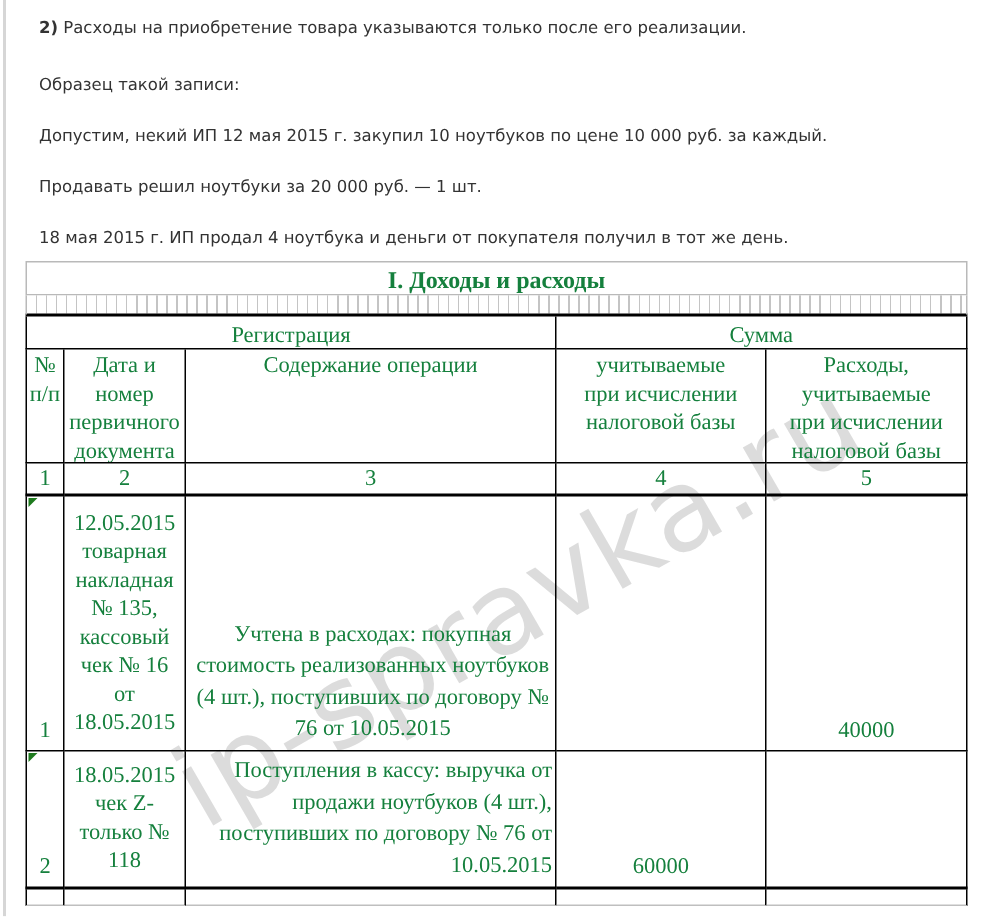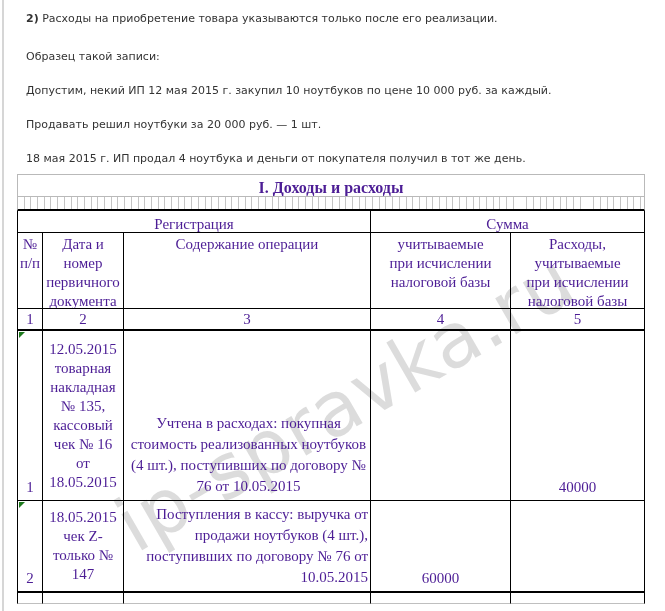--- a/index.html
+++ b/index.html
@@ -36,21 +36,21 @@
     white-space:nowrap;
   }
   
   .xl-table{
     position:absolute;left:17px;top:174px;width:628px;
     display:grid;
     grid-template-columns:26px 81px 247px 140px 134px;
     grid-template-rows:23px 14px 22px 76px 22px 170px 92px 11px;
     z-index:1;
     font-family:"Liberation Serif", serif;
-    font-size:15px;color:#4c1d95;
+    font-size:15px;color:#15803d;
   }
   .cell{
     box-sizing:border-box;
     position:relative;
     text-align:center;
     background:transparent;
     line-height:19px;
     overflow:hidden;
   }
   .span-all{grid-column:1 / 6;}
@@ -181,21 +181,21 @@
     <div class="cell br bb v-bottom">40000</div>
 
     <div class="cell bl br bb2 v-bottom">
         <span class="tri"></span>
         <span>2</span>
       </div>
     <div class="cell br bb2 v-dist">
         <div>18.05.2015</div>
         <div>чек Z-</div>
         <div>только №</div>
-        <div>147</div>
+        <div>118</div>
       </div>
     <div class="cell br bb2 op-dist">
         <div>Поступления в кассу: выручка от</div>
         <div>продажи ноутбуков (4 шт.),</div>
         <div>поступивших по договору № 76 от</div>
         <div>10.05.2015</div>
       </div>
     <div class="cell br bb2 v-bottom">60000</div>
     <div class="cell br bb2 v-bottom"></div>
 

